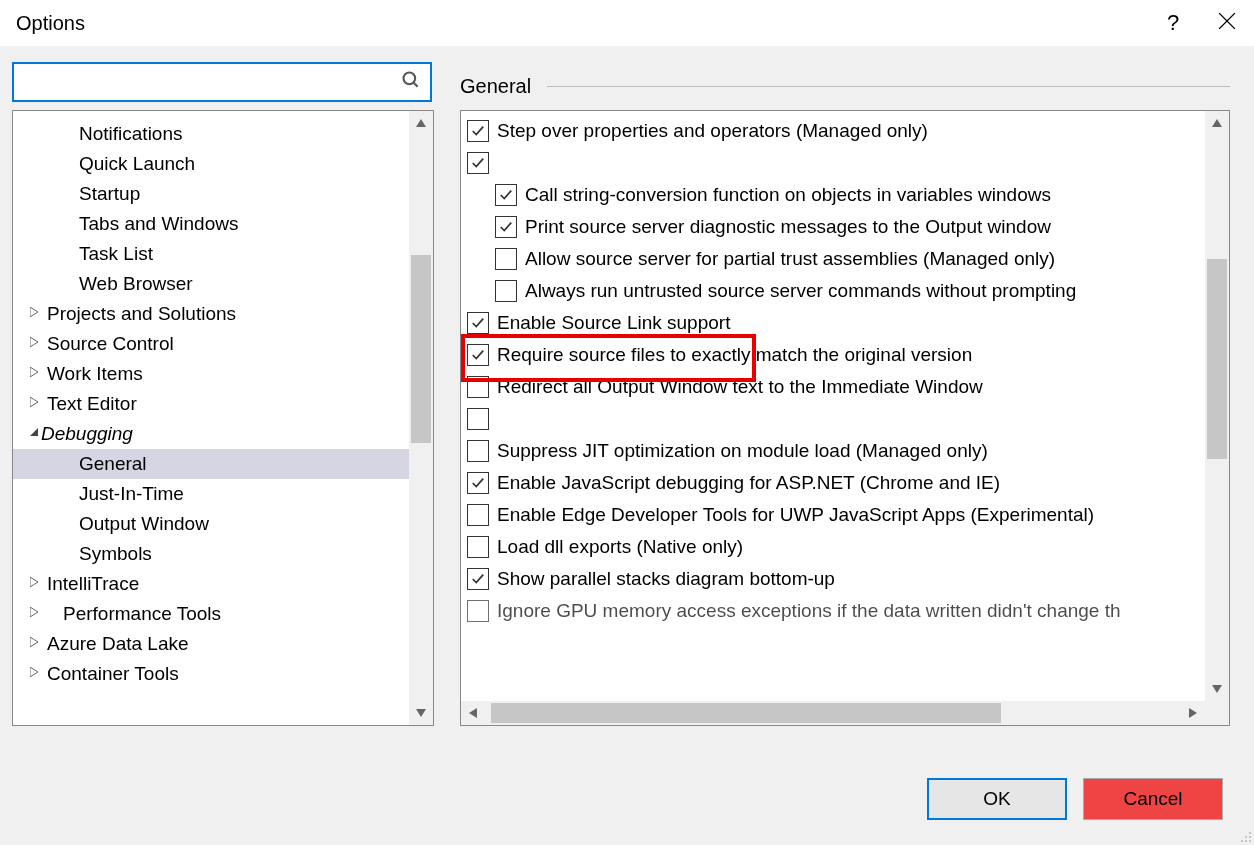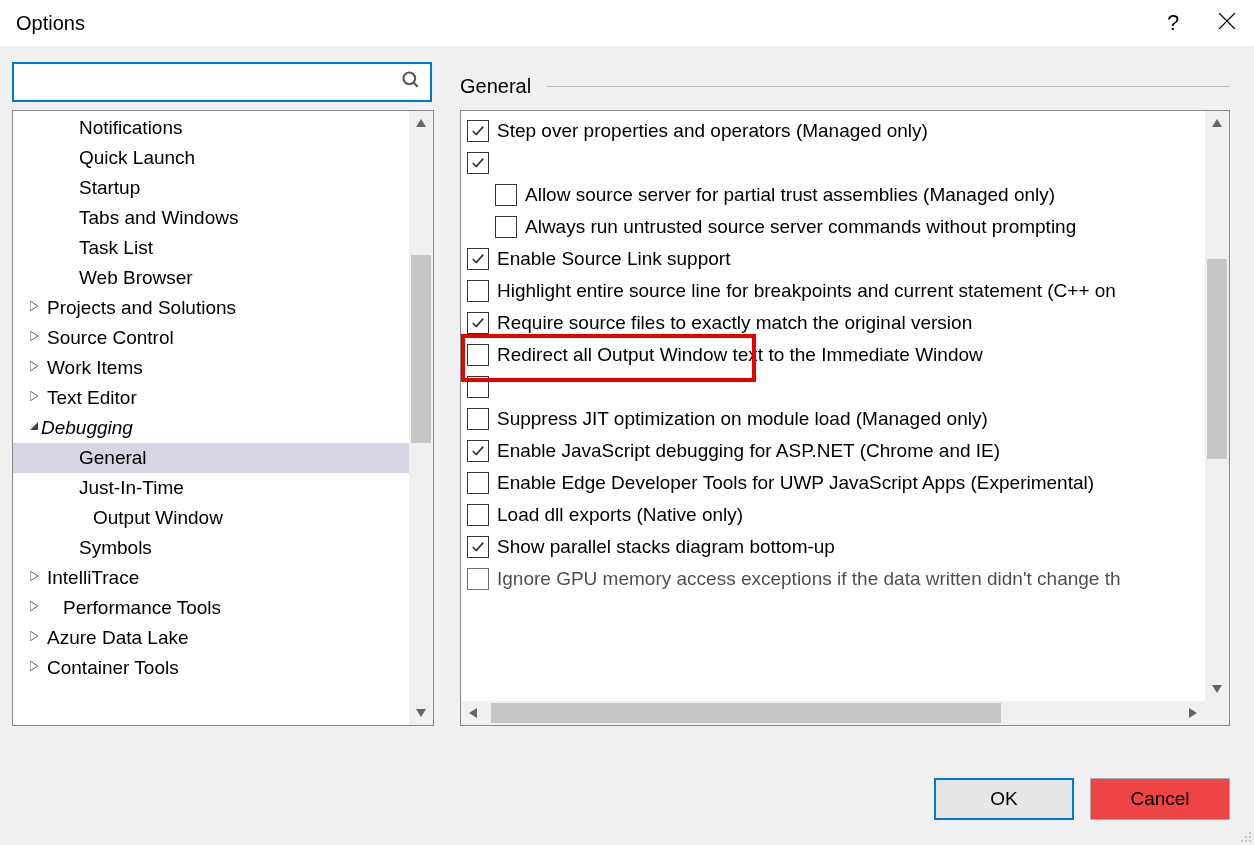--- a/index.html
+++ b/index.html
@@ -143,21 +143,21 @@
   .tree-scroll .arrow.bot { bottom: 0; }
   .tree-scroll .thumb {
     position: absolute;
     left: 2px;
     width: 20px;
     background: #c6c6c6;
   }
   .tree-scroll .thumb.ta { top: 144px; height: 188px; }
 
   .tree {
-    padding: 2px 0;
+    padding: 8px 0;
     font-size: 19px;
     line-height: 1.55;
   }
   .tree .item {
     display: flex;
     align-items: center;
     height: 30px;
     padding-left: 8px;
     white-space: nowrap;
   }
@@ -263,21 +263,21 @@
     border: 4px solid #e60000;
     pointer-events:none;
   }
 
   
   .footer {
     height: 92px;
     display:flex;
     justify-content:flex-end;
     align-items:center;
-    padding-right: 24px;
+    padding-right: 31px;
     gap: 16px;
     background:#f0f0f0;
   }
   .footer button {
     width: 140px;
     height: 42px;
     font-size: 19px;
     background: #ef4444;
     border: 1px solid #aaa;
     font-family: inherit;
@@ -393,21 +393,21 @@
           <div class="item selected" data-indent="2">
             <span class="tw"></span>
             <span style="margin-left: 6px;">General</span>
           </div>
           <div class="item" data-indent="2">
             <span class="tw"></span>
             <span style="margin-left: 6px;">Just-In-Time</span>
           </div>
           <div class="item" data-indent="2">
             <span class="tw"></span>
-            <span style="margin-left: 20px;">Output Window</span>
+            <span style="margin-left: 6px;">Output Window</span>
           </div>
           <div class="item" data-indent="2">
             <span class="tw"></span>
             <span style="margin-left: 6px;">Symbols</span>
           </div>
           <div class="item" data-indent="1">
             <span class="tw"><svg width="9" height="10" viewBox="0 0 9 10">
                 <polygon points="0,0 0,10 8,5" fill="none" stroke="#666" stroke-width="1"></polygon>
               </svg></span>
             <span style="margin-left: 6px;">IntelliTrace</span>
@@ -458,38 +458,50 @@
             <span class="lbl">Step over properties and operators (Managed only)</span>
           </div>
           <div class="row" data-indent="0">
             <span class="cb checked">
               <svg viewBox="0 0 16 16" fill="none" stroke="#333" stroke-width="2">
                 <polyline points="2,8 6,12 14,3"></polyline>
               </svg>
             </span>
           </div>
           <div class="row" data-indent="1">
+            <span class="cb checked">
+              <svg viewBox="0 0 16 16" fill="none" stroke="#333" stroke-width="2">
+                <polyline points="2,8 6,12 14,3"></polyline>
+              </svg>
+            </span>
+            <span class="lbl">Call string-conversion function on objects in variables windows</span>
+          </div>
+          <div class="row" data-indent="1">
+            <span class="cb checked">
+              <svg viewBox="0 0 16 16" fill="none" stroke="#333" stroke-width="2">
+                <polyline points="2,8 6,12 14,3"></polyline>
+              </svg>
+            </span>
+            <span class="lbl">Print source server diagnostic messages to the Output window</span>
+          </div>
+          <div class="row" data-indent="1">
             <span class="cb"></span>
             <span class="lbl">Allow source server for partial trust assemblies (Managed only)</span>
           </div>
           <div class="row" data-indent="1">
             <span class="cb"></span>
             <span class="lbl">Always run untrusted source server commands without prompting</span>
           </div>
           <div class="row" data-indent="0">
             <span class="cb checked">
               <svg viewBox="0 0 16 16" fill="none" stroke="#333" stroke-width="2">
                 <polyline points="2,8 6,12 14,3"></polyline>
               </svg>
             </span>
             <span class="lbl">Enable Source Link support</span>
-          </div>
-          <div class="row" data-indent="0">
-            <span class="cb"></span>
-            <span class="lbl">Highlight entire source line for breakpoints and current statement (C++ on</span>
           </div>
           <div class="row" data-indent="0">
             <span class="cb checked">
               <svg viewBox="0 0 16 16" fill="none" stroke="#333" stroke-width="2">
                 <polyline points="2,8 6,12 14,3"></polyline>
               </svg>
             </span>
             <span class="lbl">Require source files to exactly match the original version</span>
           </div>
           <div class="row" data-indent="0">

